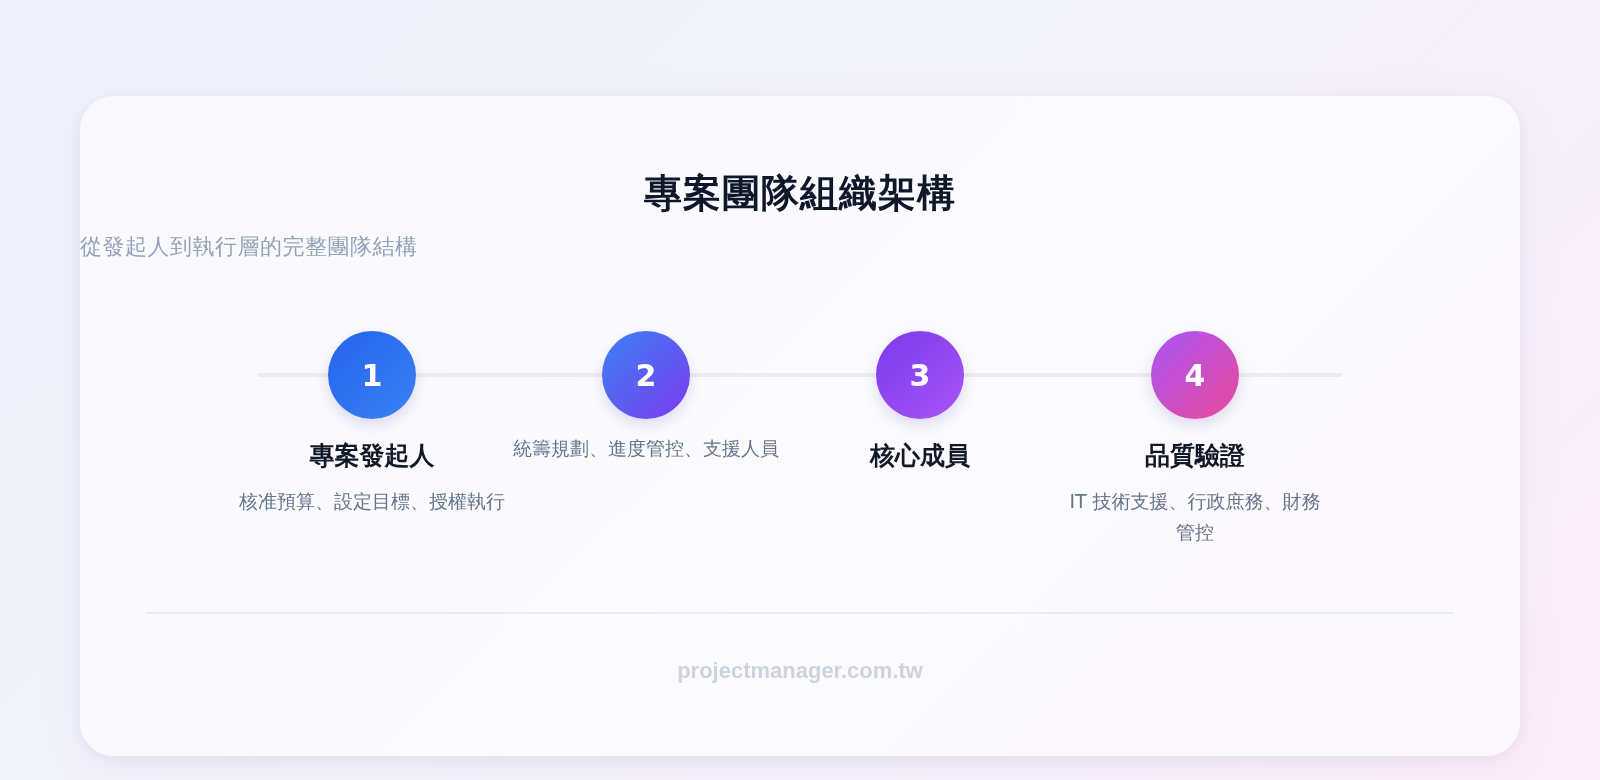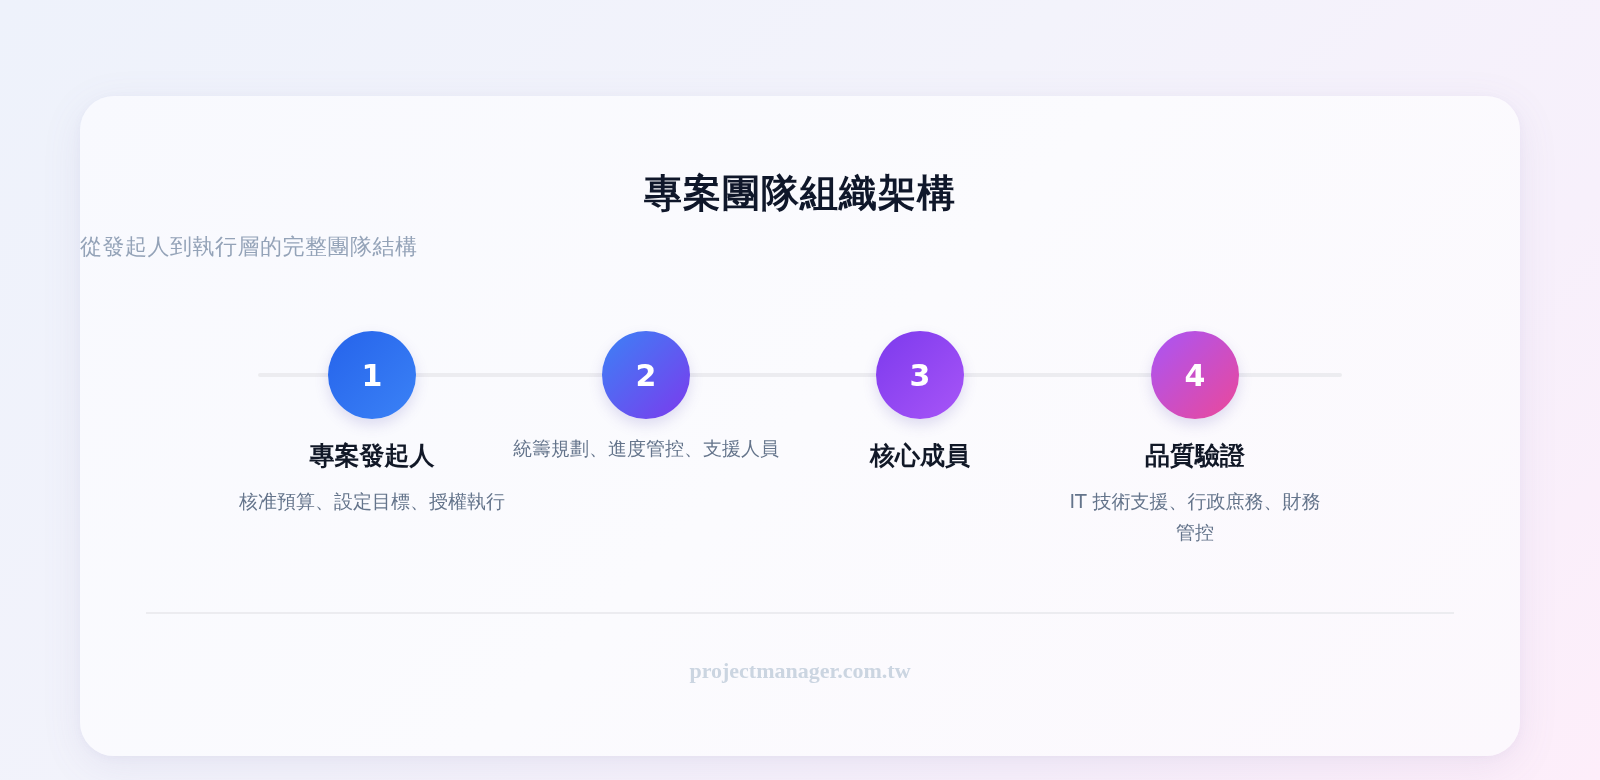--- a/index.html
+++ b/index.html
@@ -44,21 +44,21 @@
     margin-top:14px; font-size:19px; line-height:31px; color:#64748b;
     padding:0 6px;
   }
   .divider {
     position:absolute; left:66px; right:66px; top:516px; height:2px;
     background:#ececf0;
   }
   .footer {
     position:absolute; left:0; right:0; top:562px; text-align:center;
     font-size:22px; font-weight:bold; color:#cbd5e1;
-    font-family: Liberation Serif, serif;
+    font-family: Liberation Sans, sans-serif;
   }
 </style>
 </head>
 <body>
 
 <div class="card">
   <div class="title">專案團隊組織架構</div>
   <div class="subtitle">從發起人到執行層的完整團隊結構</div>
 
   <div class="track"></div>

